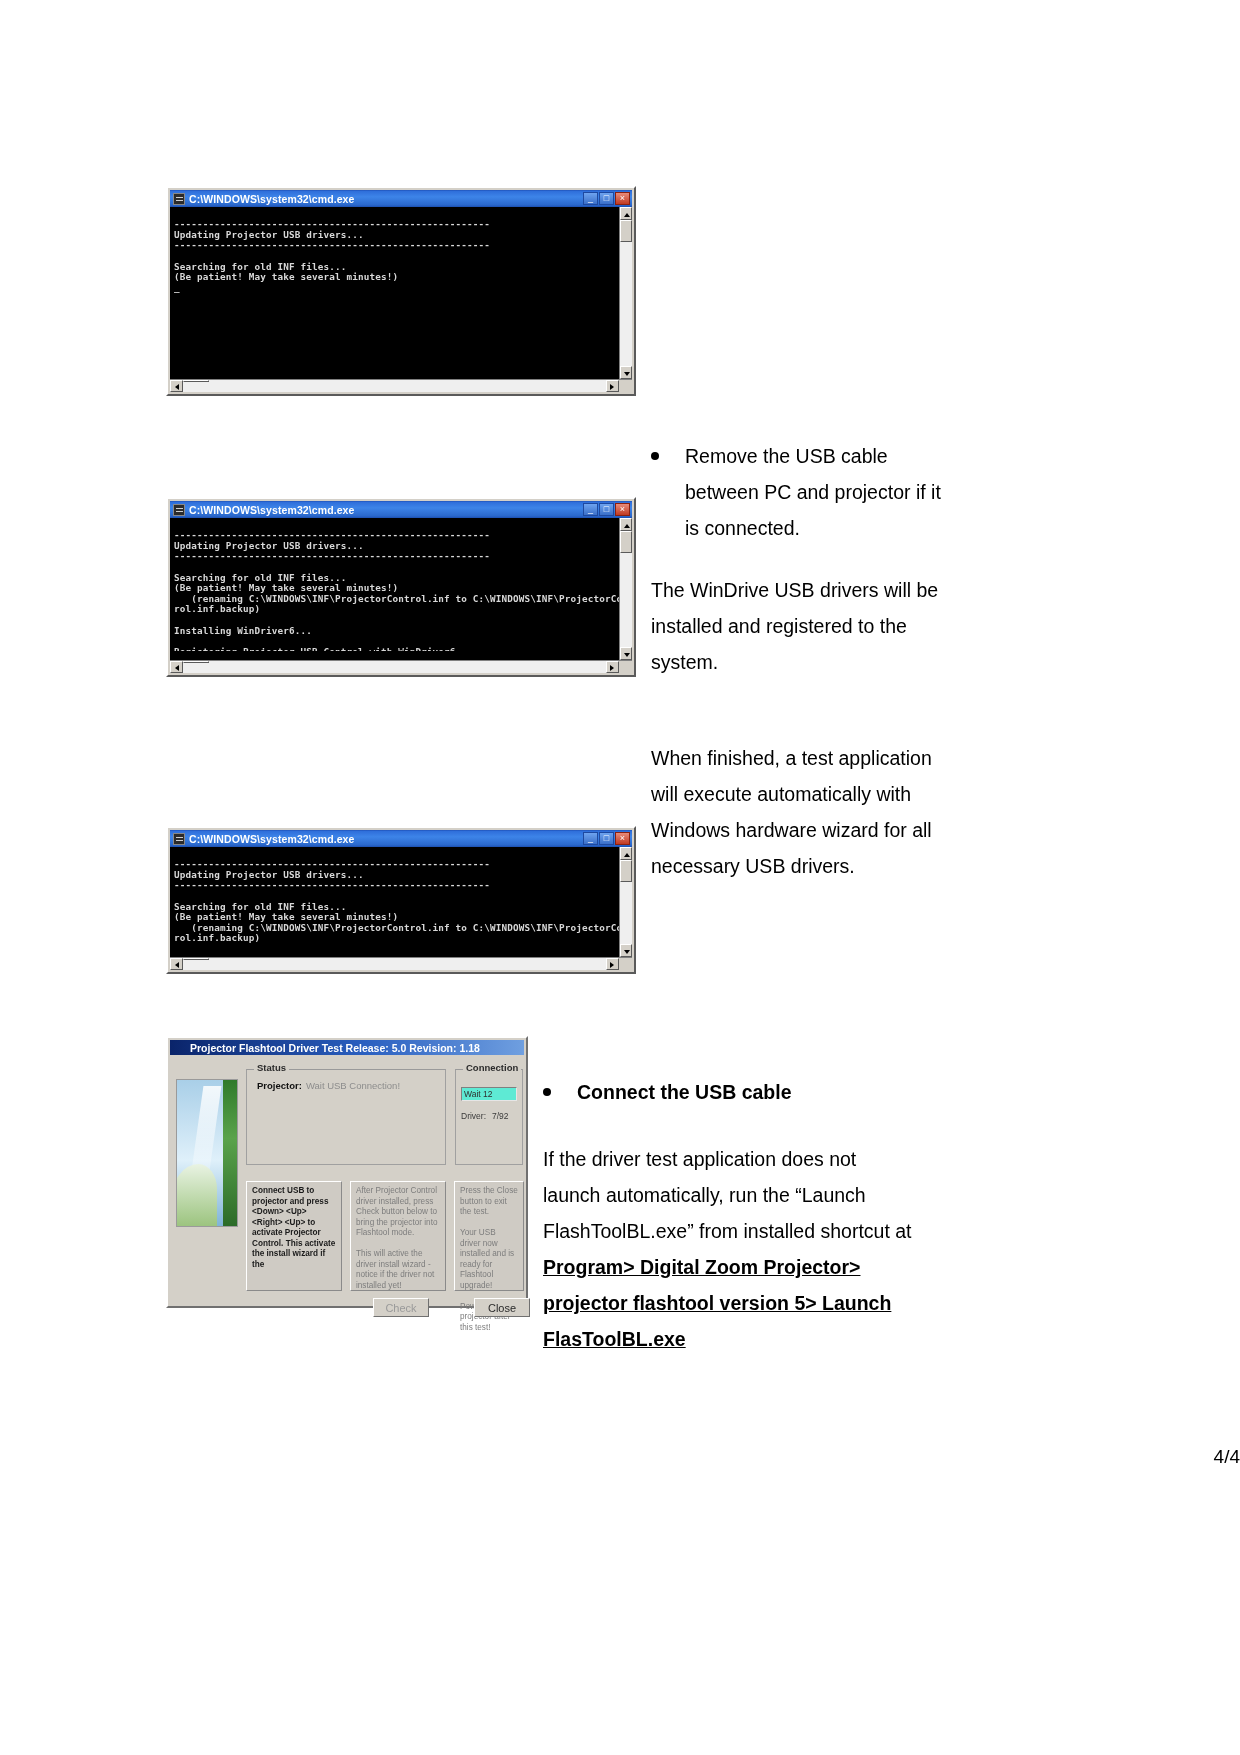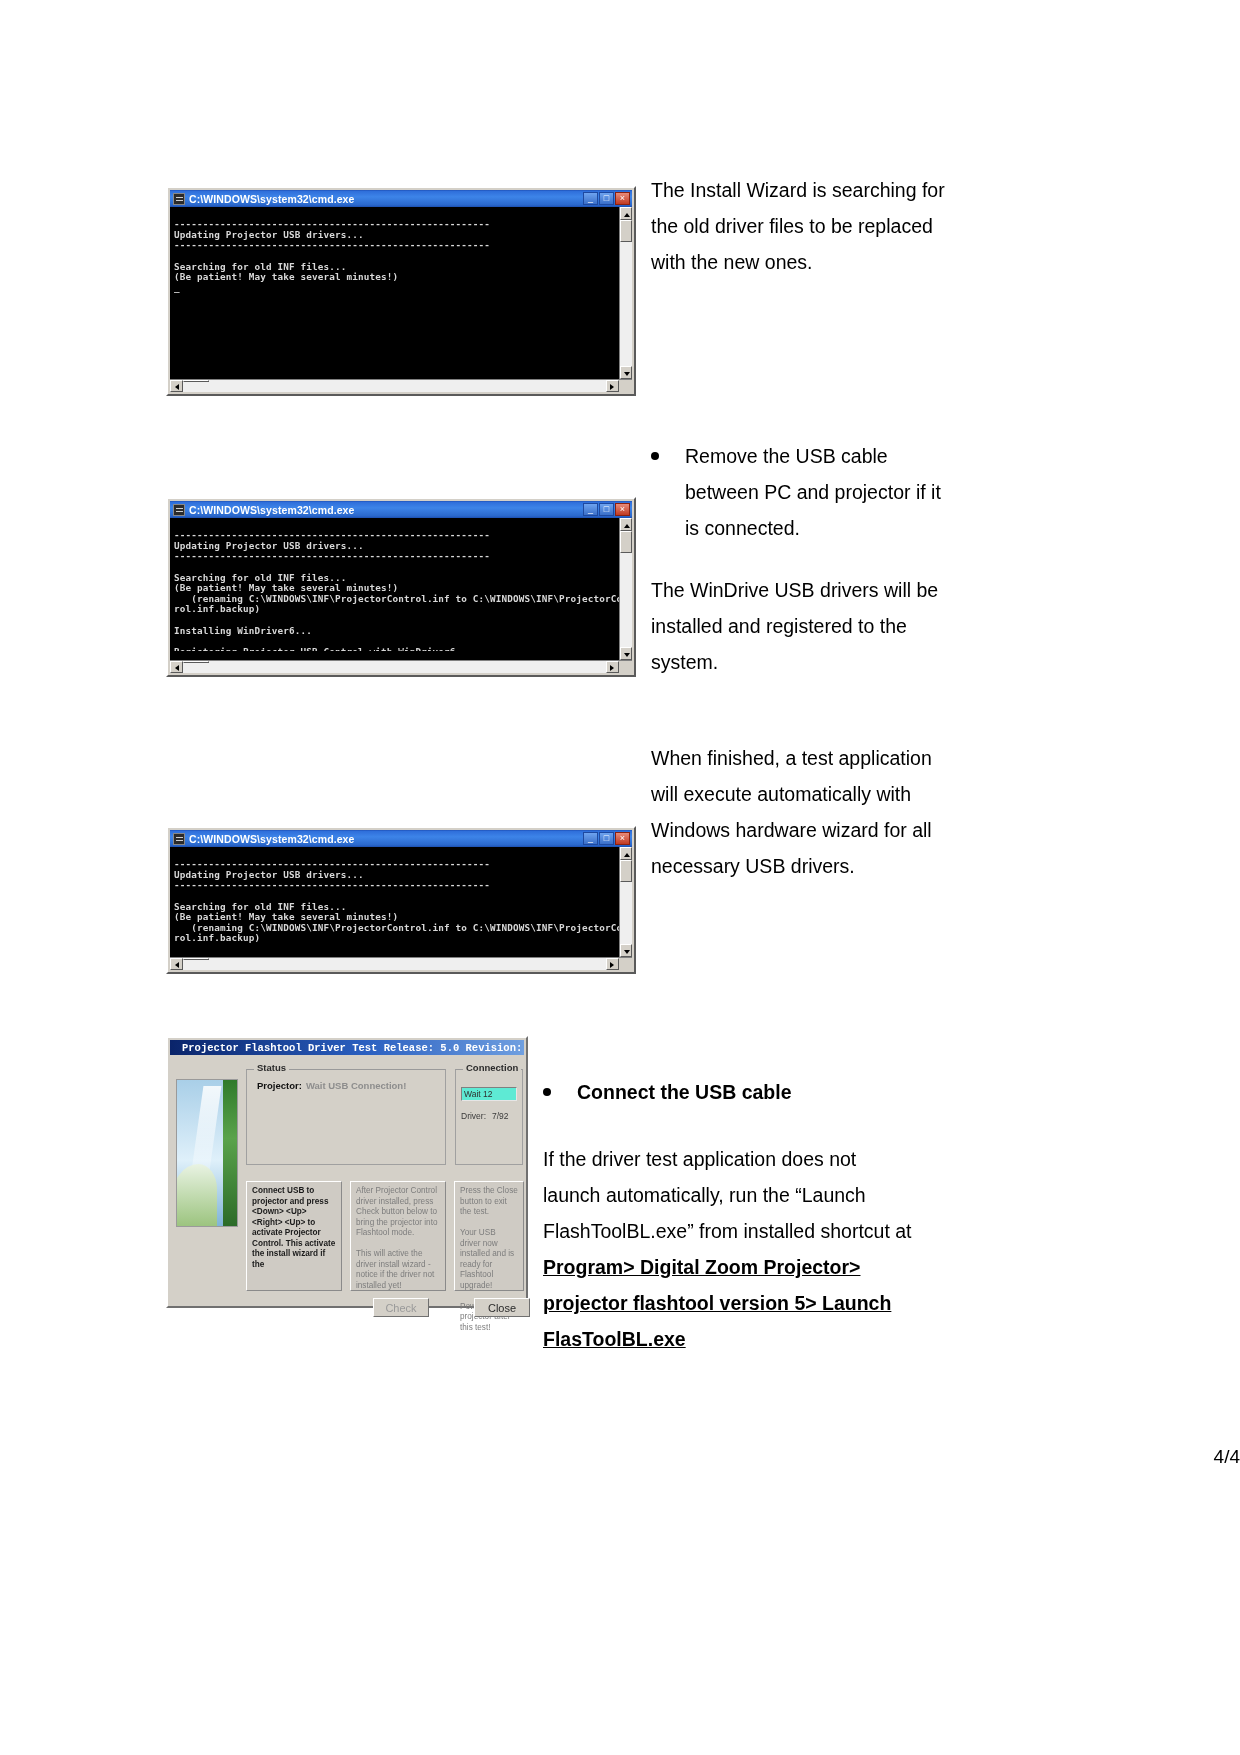--- a/index.html
+++ b/index.html
@@ -158,22 +158,22 @@
     border-left:2px solid #ffffff;
     border-right:2px solid #707070;
     border-bottom:2px solid #707070;
     padding:2px;
     display:flex; flex-direction:column;
   }
   .ft-title {
     height:15px;
     background:linear-gradient(to right,#0a246a 0%,#2a5fc0 55%,#6f9fe0 100%);
     color:#fff; font-size:10.5px; font-weight:bold;
-    display:flex; align-items:center; padding-left:12px;
-    font-family:Liberation Mono, monospace;
+    display:flex; align-items:center; padding-left:20px;
+    font-family:Liberation Sans, sans-serif;
     white-space:nowrap;
   }
   .ft-body { flex:1 1 auto; position:relative; background:#d4d0c8; }
 
   .ft-image {
     position:absolute;
     left:6px; top:24px; width:62px; height:148px;
     background:
       linear-gradient(to bottom, #b9d8ee 0%, #cfe6f4 35%, #8fbfe0 60%, #6aa8cf 100%);
     border:1px solid #9a9a9a;
@@ -201,21 +201,21 @@
     background:#d4d0c8; padding:0 3px;
     font-size:9.5px; color:#2b2b2b;
     font-family:"Liberation Sans", sans-serif;
     font-weight:bold;
   }
   .status-line {
     position:absolute; left:10px; top:10px;
     font-size:9.5px; color:#111; font-weight:bold;
     font-family:"Liberation Sans", sans-serif; white-space:nowrap;
   }
-  .status-line .val { font-weight:bold; color:#8d8d8d; padding-left:4px; }
+  .status-line .val { font-weight:normal; color:#8d8d8d; padding-left:4px; }
 
   .ft-field {
     position:absolute;
     background:#5eead4;
     border-top:1px solid #808080; border-left:1px solid #808080;
     border-right:1px solid #e6e6e6; border-bottom:1px solid #e6e6e6;
     font-size:8.5px; color:#2f2f2f; padding:1px 2px;
     font-family:"Liberation Sans", sans-serif; white-space:nowrap;
   }
   .ft-sublabel {
@@ -288,21 +288,20 @@
     <div class="hscroll">
       <div class="hs-arrow left"></div>
       <div class="hs-track">
         <div class="hs-thumb"></div>
       </div>
       <div class="hs-arrow right"></div>
       <div class="corner"></div>
     </div>
   </div>
 
-  <div class="para" style="left:651px; top:172px; width:300px;">The Install Wizard is searching for the old driver files to be replaced with the new ones.</div>
 
   <div class="cmd-frame" style="left:166px; top:497px; width:470px; height:180px;">
     <div class="titlebar">
       <span class="tb-icon"></span>
       <span class="tb-title">C:\WINDOWS\system32\cmd.exe</span>
       <span class="tb-btns">
         <span class="tb-btn">_</span>
         <span class="tb-btn">□</span>
         <span class="tb-btn close">×</span>
       </span>

